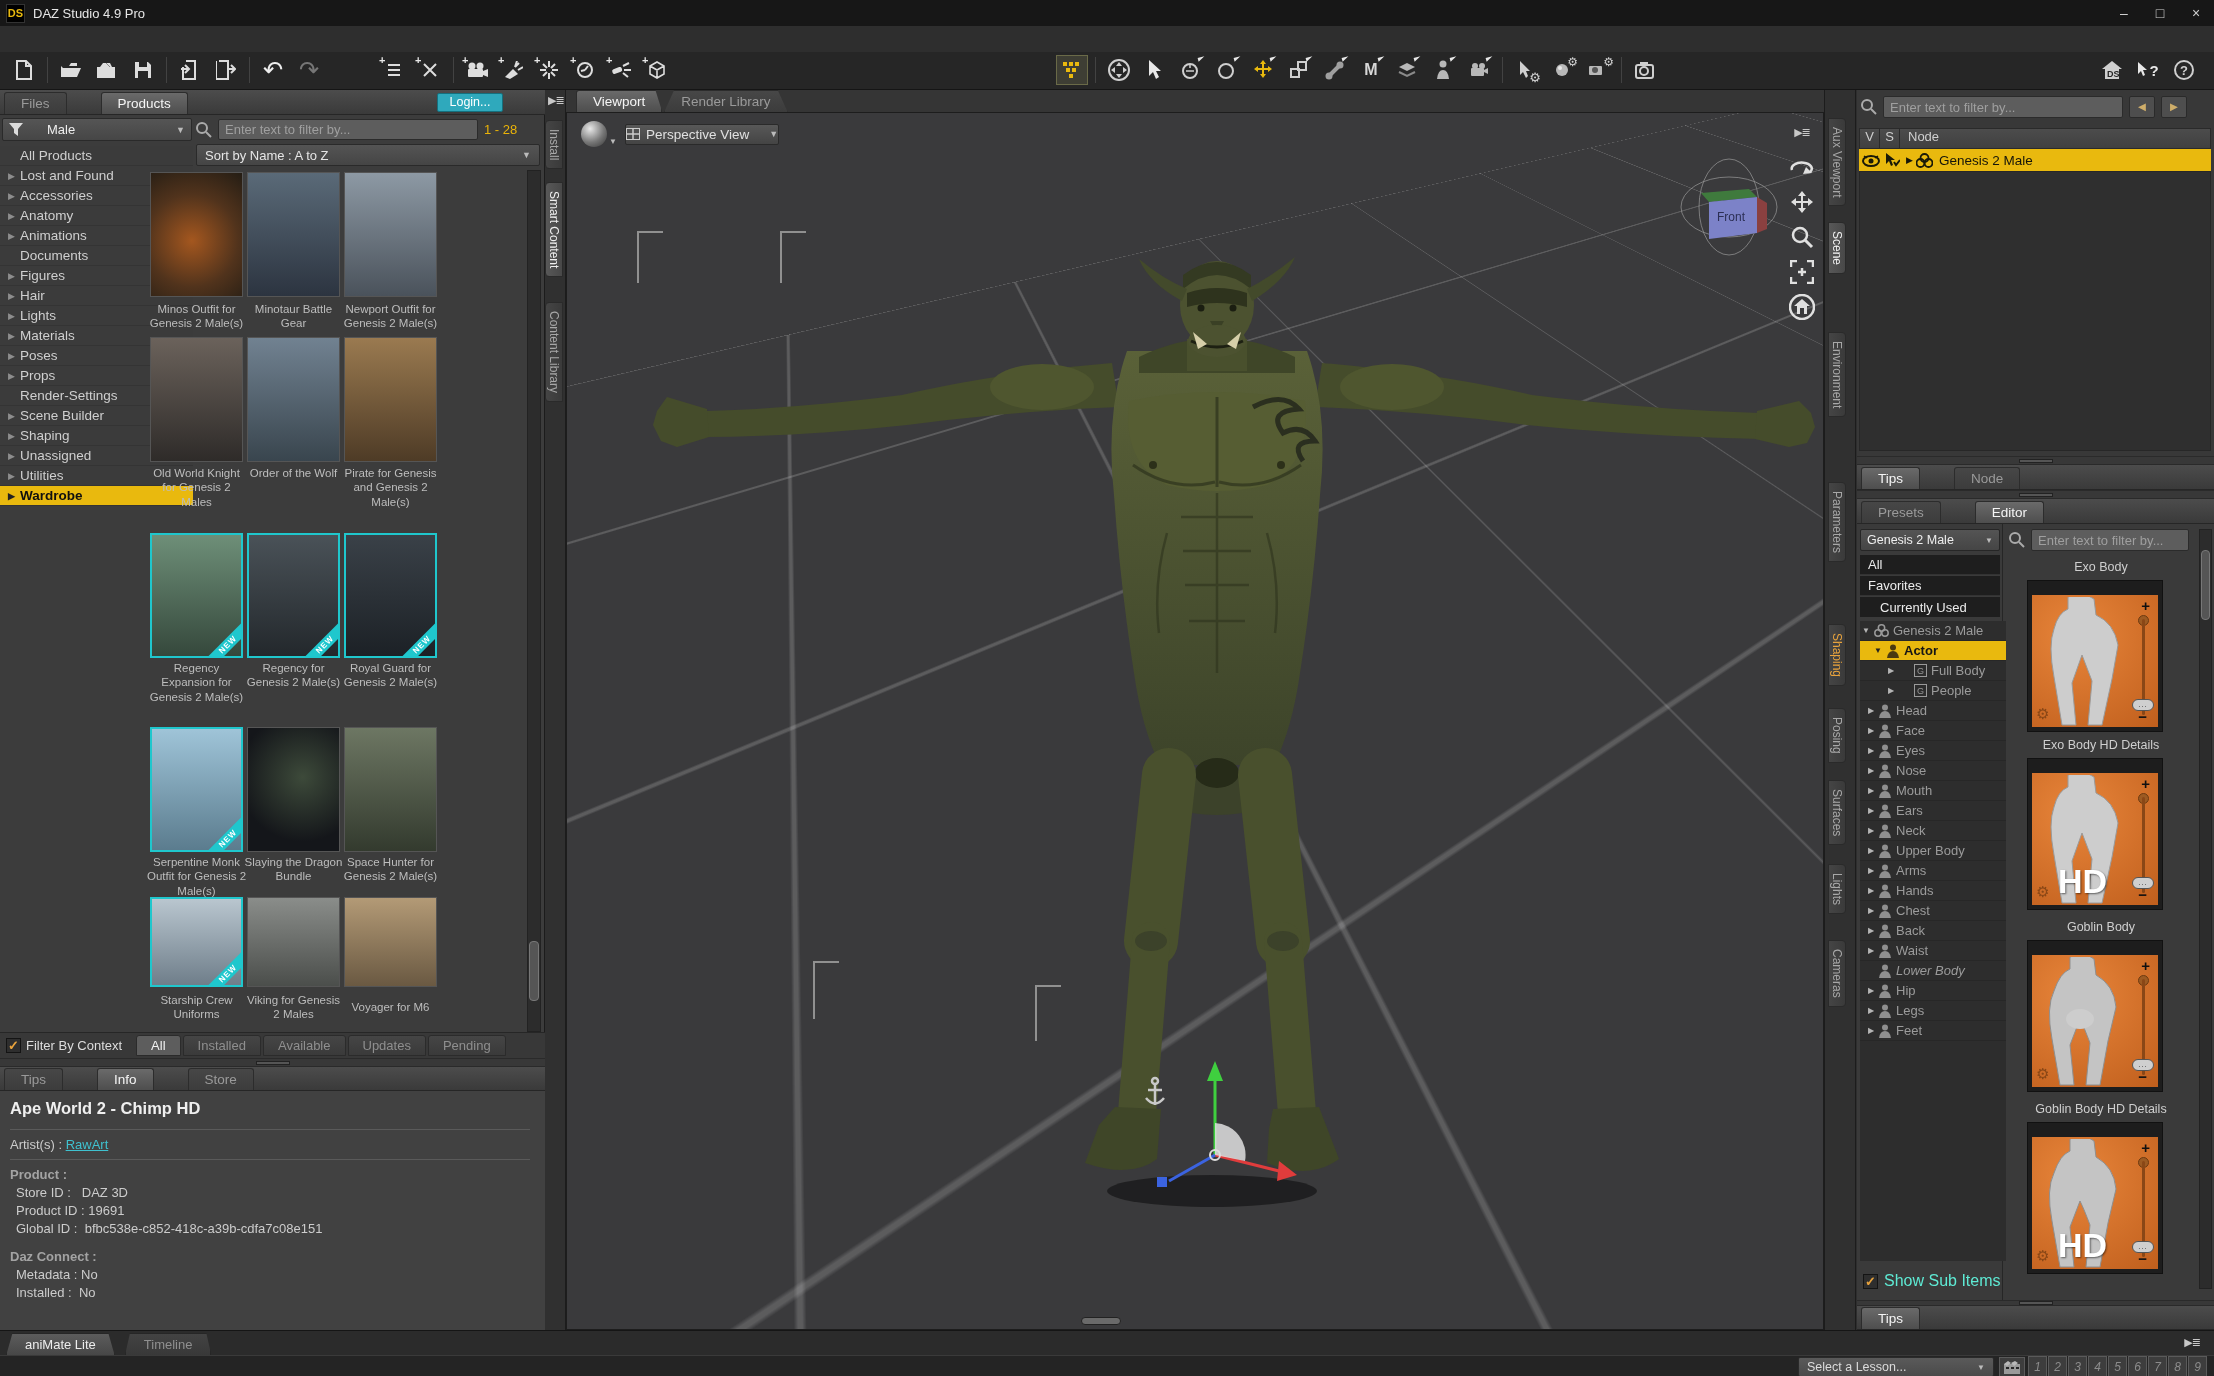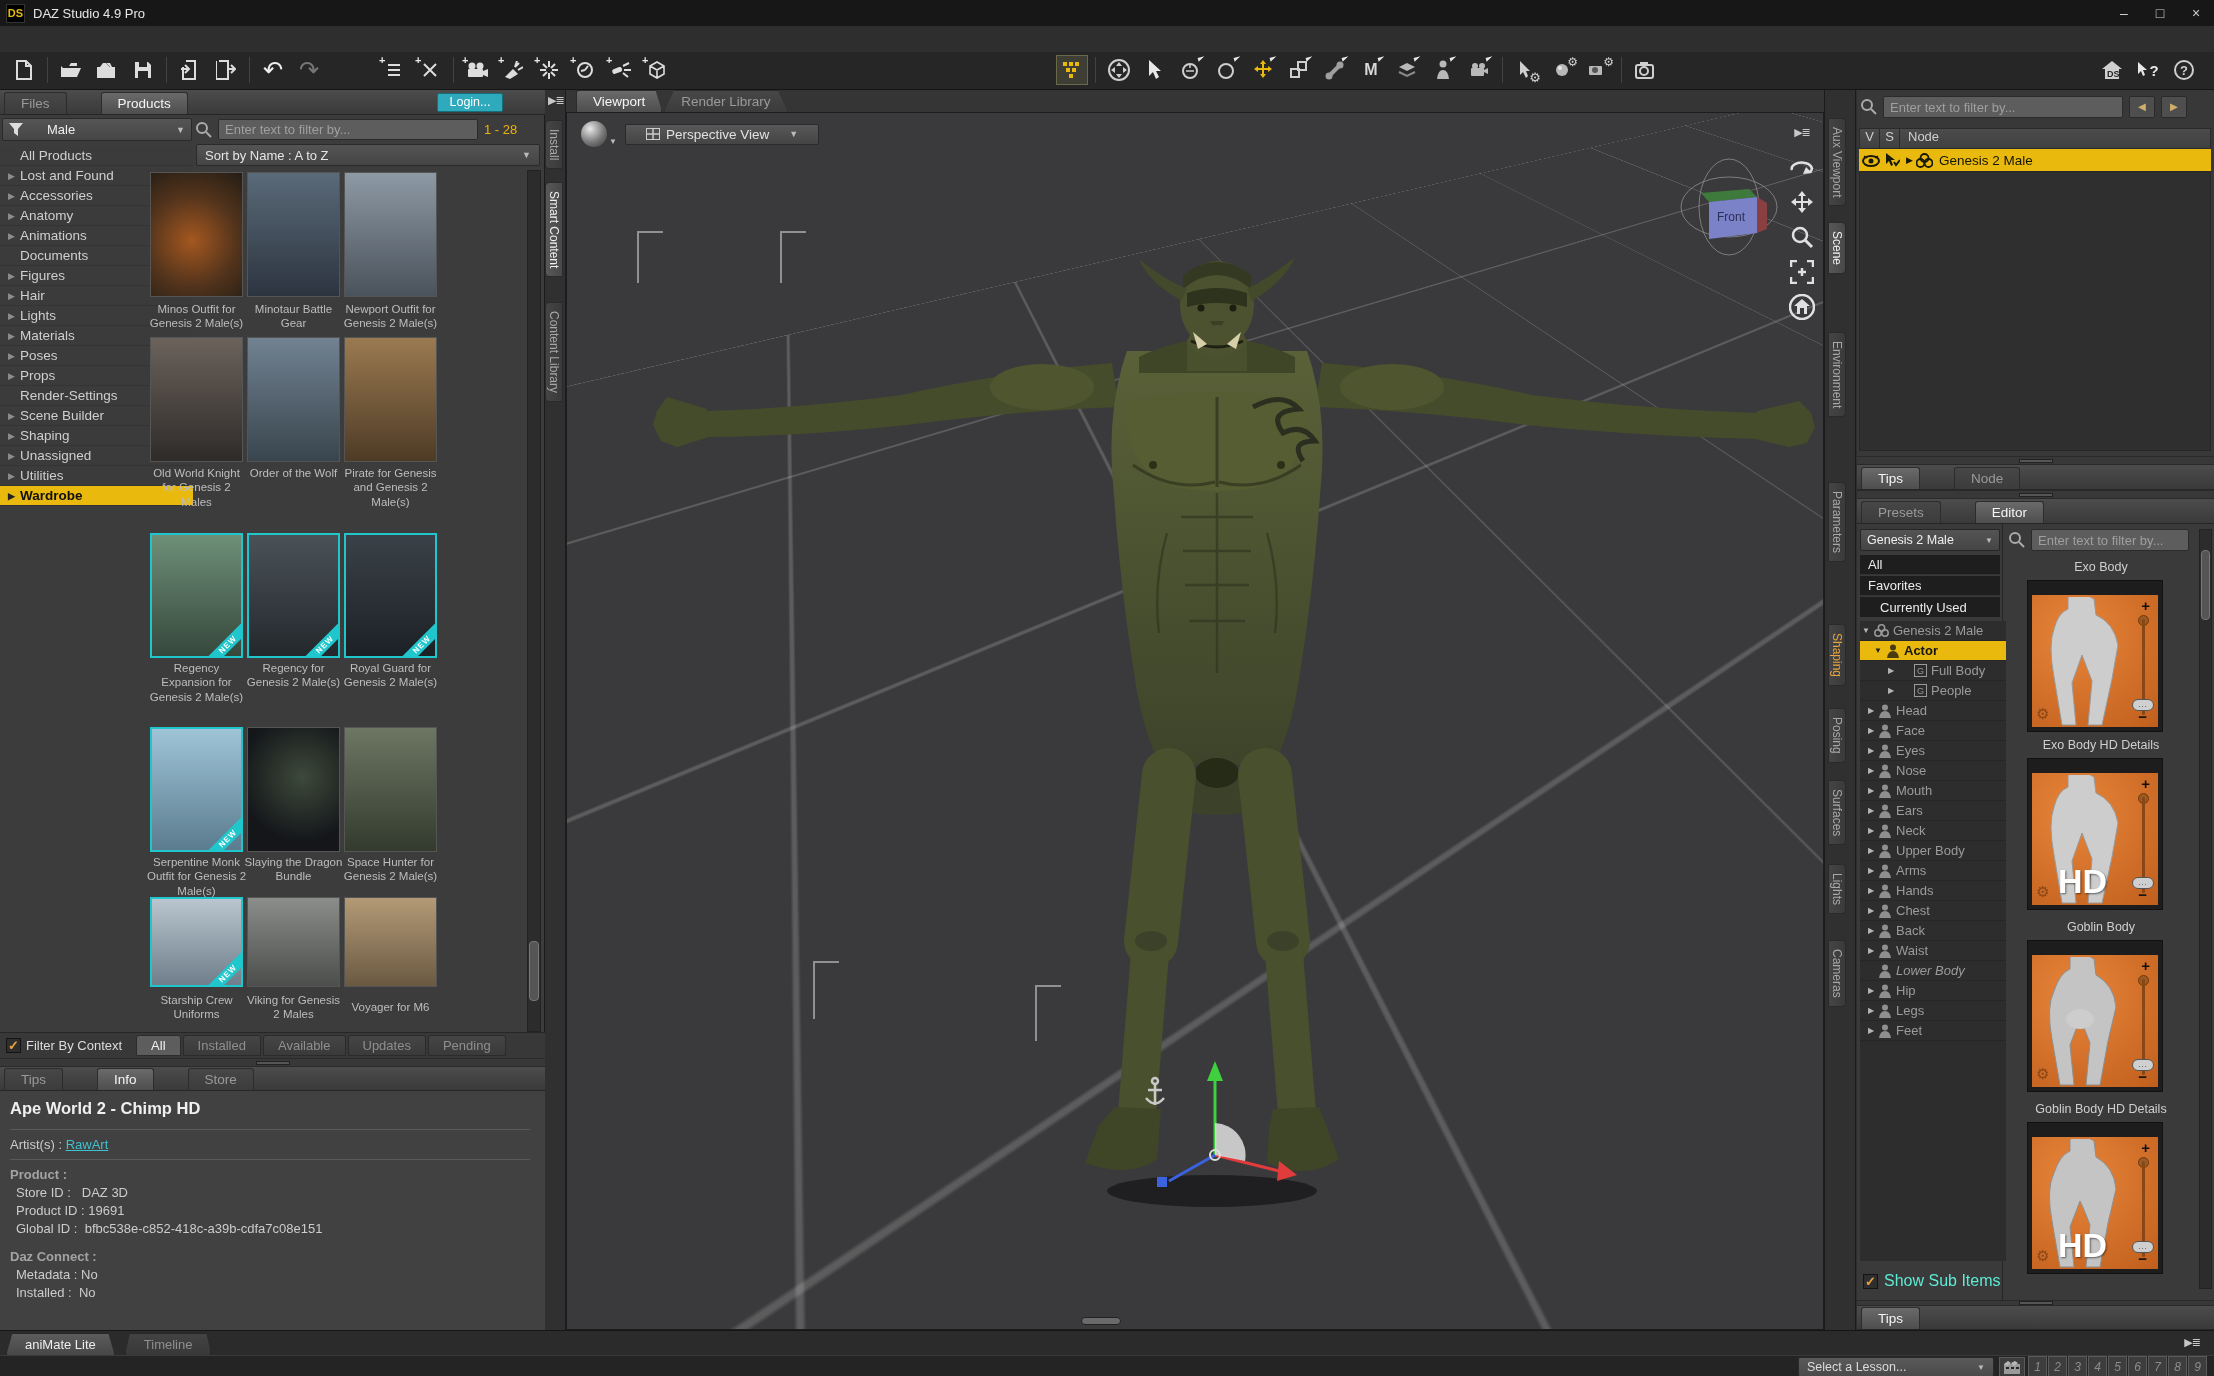--- a/index.html
+++ b/index.html
@@ -48,21 +48,21 @@
   .stab{padding:2px 14px;font-size:13px;color:#8f8f8f;background:linear-gradient(#454545,#3a3a3a);border:1px solid #2b2b2b;border-radius:3px 3px 0 0;margin-right:2px;}
   .stab.active{background:#5d5d5d;color:#f2f2f2;}
   .info-label{color:#cccccc;font-size:13px;}
   .info-b{font-weight:bold;color:#a3a3a3;}
   .hr{position:absolute;left:10px;width:520px;height:1px;background:#5a5a5a;}
   
   .viewport{left:566px;top:90px;width:1258px;height:1240px;background:#3a3a3c;overflow:hidden;border:1px solid #1d1d1d;}
   .floor{position:absolute;left:-950px;top:110px;width:3300px;height:2800px;background-image:repeating-linear-gradient(rgba(255,255,255,.17) 0 1.5px,transparent 1.5px 175px),repeating-linear-gradient(90deg,rgba(255,255,255,.17) 0 1.5px,transparent 1.5px 175px);transform-origin:50% 0;transform:perspective(820px) rotateX(64deg) rotateZ(-28deg);}
   .post{position:absolute;width:2px;background:#909090;}
   .post::before{content:"";position:absolute;top:0;left:0;width:26px;height:2px;background:#909090;}
-  .vp-dd{display:flex;align-items:center;gap:6px;background:linear-gradient(#585858,#444);border:1px solid #2a2a2a;border-radius:2px;color:#e0e0e0;font-size:13.5px;padding:2px 20px;}
+  .vp-dd{display:flex;align-items:center;gap:6px;background:linear-gradient(#585858,#444);border:1px solid #2a2a2a;border-radius:2px;color:#e0e0e0;font-size:13.5px;padding:2px 0;}
   .vp-col-icon{width:26px;height:26px;display:flex;align-items:center;justify-content:center;}
   
   .tree-row{position:absolute;left:0;width:146px;height:20px;display:flex;align-items:center;color:#9b9b9b;font-size:13px;background:#2d2d2d;border-bottom:1px solid #272727;}
   .tree-row .tarr{width:10px;font-size:8px;color:#b5b5b5;text-align:center;}
   .tree-row.selected{background:#e9b90e;color:#151515;font-weight:bold;}
   .gbox{width:13px;height:13px;border:1px solid #9a9a9a;font-size:9px;display:inline-flex;align-items:center;justify-content:center;color:#9a9a9a;margin-right:4px;}
   .preset-thumb{position:absolute;left:24px;width:136px;height:152px;background:#1d1d1d;border:1px solid #111;padding:14px 4px 4px 4px;}
   .preset-inner{position:relative;width:100%;height:100%;background:radial-gradient(circle at 35% 30%,#e8853a,#c05f1d);overflow:hidden;}
   .hd-badge{position:absolute;left:26px;bottom:4px;color:#fff;font-weight:bold;font-size:34px;text-shadow:1px 1px 2px #0008;}
   .slider-plus{position:absolute;right:8px;top:2px;color:#101010;font-weight:bold;font-size:15px;}

